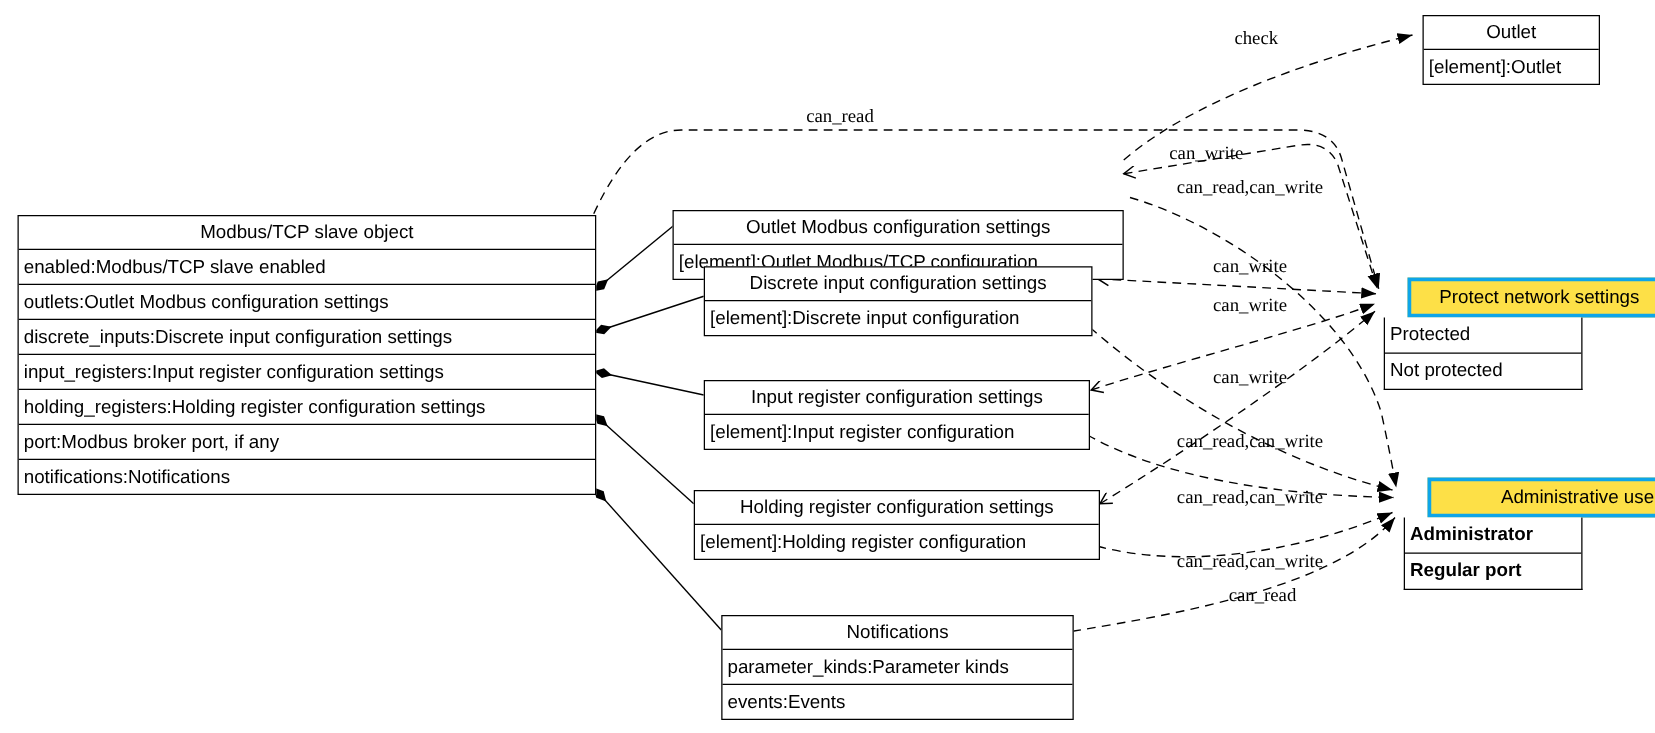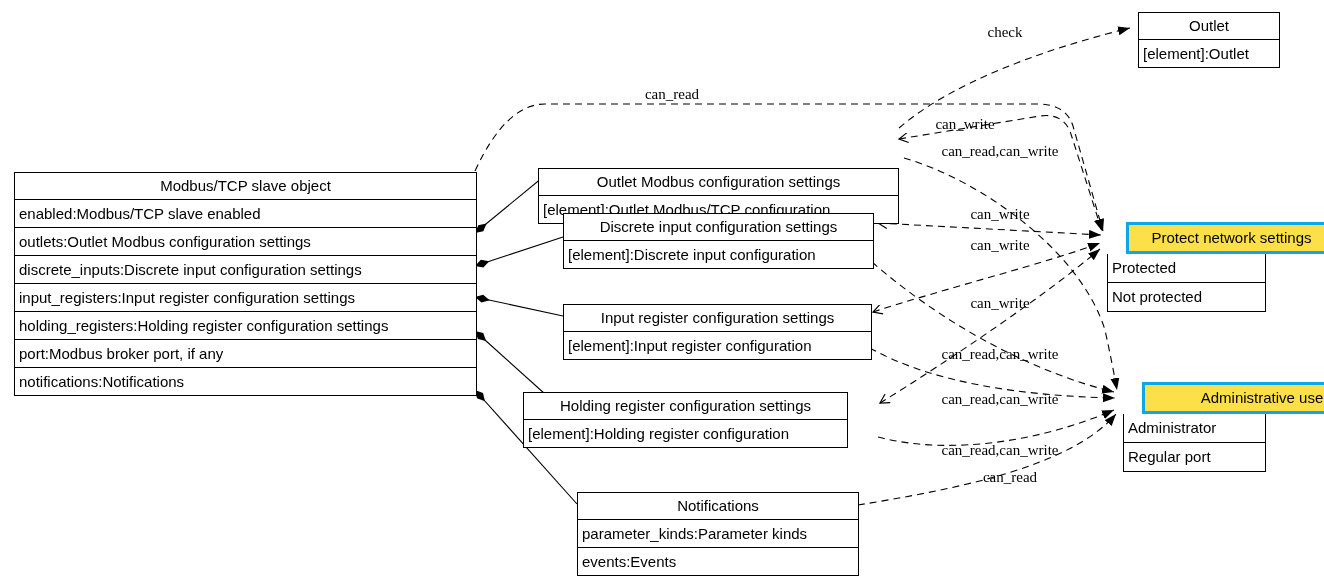--- a/index.html
+++ b/index.html
@@ -79,21 +79,21 @@
   <div class="node" style="left:563px;top:213px;width:309px;">
     <div class="title">Discrete input configuration settings</div>
     <div class="row">[element]:Discrete input configuration</div>
   </div>
 
   <div class="node" style="left:563px;top:304px;width:307px;">
     <div class="title">Input register configuration settings</div>
     <div class="row">[element]:Input register configuration</div>
   </div>
 
-  <div class="node" style="left:523px;top:392px;width:323px;">
+  <div class="node" style="left:555px;top:392px;width:323px;">
     <div class="title">Holding register configuration settings</div>
     <div class="row">[element]:Holding register configuration</div>
   </div>
 
   <div class="node" style="left:577px;top:492px;width:280px;">
     <div class="title">Notifications</div>
     <div class="row">parameter_kinds:Parameter kinds</div>
     <div class="row">events:Events</div>
   </div>
 
@@ -105,21 +105,21 @@
   <div class="node split" style="left:1107px;top:222px;width:203px;">
     <div class="title" style="width:201px;">Protect network settings</div>
     <div class="body" style="width:157px;">
       <div class="row">Protected</div>
       <div class="row">Not protected</div>
     </div>
   </div>
 
   <div class="node split" style="left:1123px;top:382px;width:165px;">
     <div class="title" style="width:163px;padding-left:38px;">Administrative user</div>
-    <div class="body" style="width:141px;">
+    <div class="body" style="width:141px;font-weight:bold;">
       <div class="row">Administrator</div>
       <div class="row">Regular port</div>
     </div>
   </div>
 
   <div class="edge-label" style="left:672px;top:94px;">can_read</div>
   <div class="edge-label" style="left:1005px;top:32px;">check</div>
   <div class="edge-label" style="left:965px;top:124px;">can_write</div>
   <div class="edge-label" style="left:1000px;top:151px;">can_read,can_write</div>
   <div class="edge-label" style="left:1000px;top:214px;">can_write</div>

